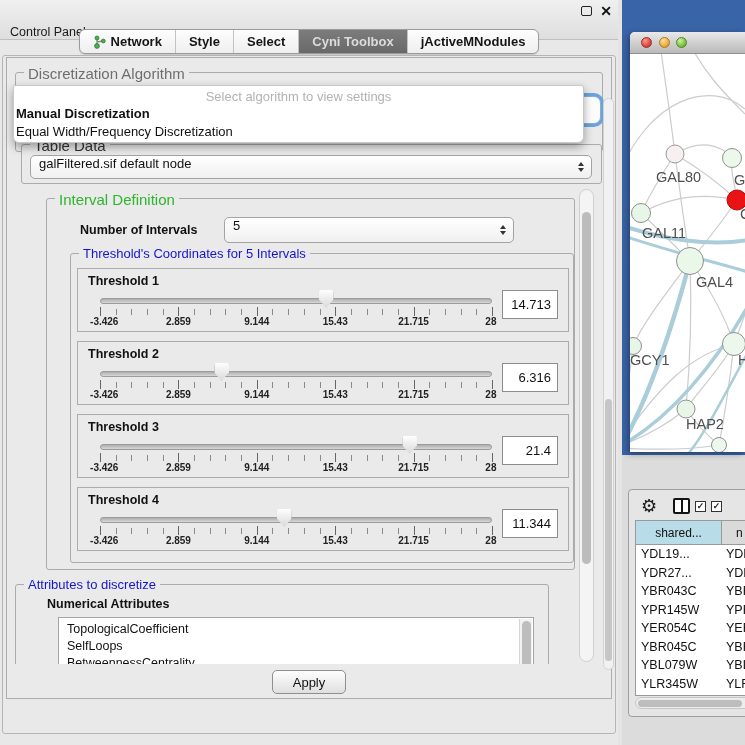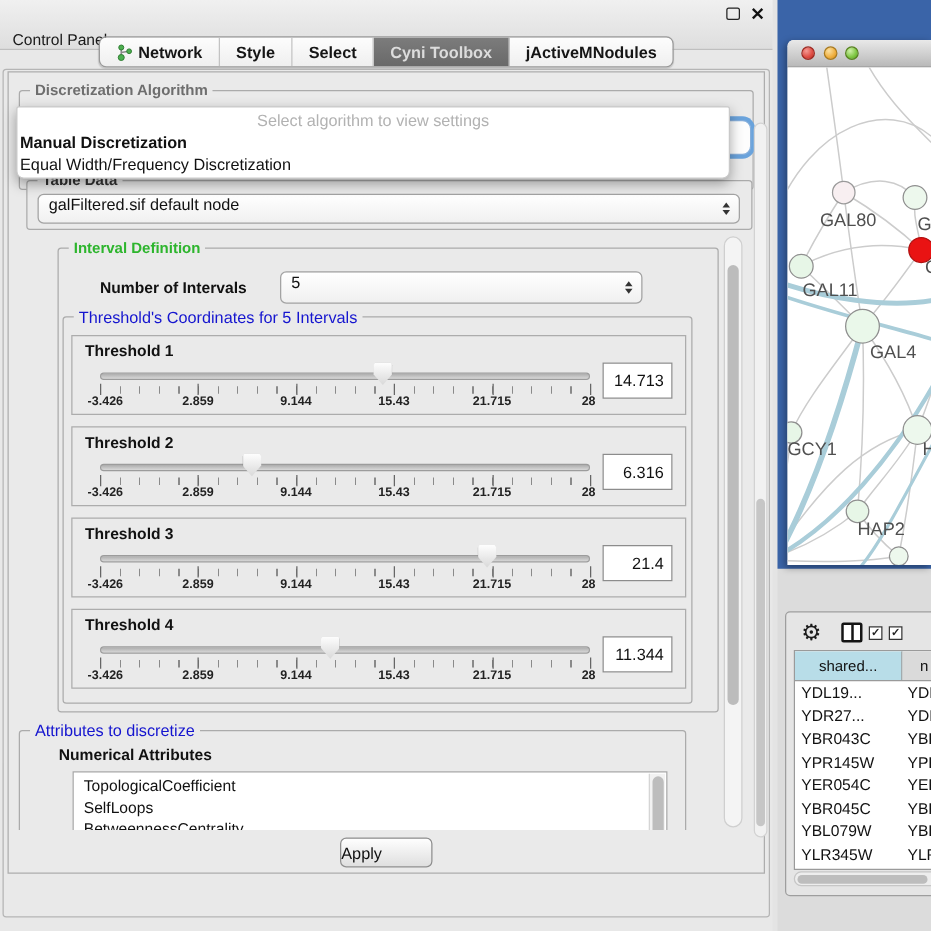--- a/index.html
+++ b/index.html
@@ -30,21 +30,21 @@
 
   
   .cp-outer { position:absolute; left:2px; top:55px; width:614px; height:679px;
     border:1px solid #B5B5B5; border-radius:3px; background:#E9E9E9; }
   .cp-body { position:absolute; left:3px; top:1px; width:606px; height:642px;
     border:1px solid #ADADAD; background:#EAEAEA; }
 
   
   .groupbox { position:absolute; border:1px solid #ABABAB; border-radius:3px; }
   .group-title { position:absolute; top:-8px; left:8px; background:#EAEAEA; padding:0 4px;
-    font-size:12px; font-weight:bold; color:#333; white-space:nowrap; }
+    font-size:15px; font-weight:normal; color:#333; white-space:nowrap; }
   .group-title.green { color:#2DB52D; }
   .group-title.blue { color:#1515CF; font-weight:normal; font-size:13px; }
   .group-title.gray { color:#6E6E6E; }
 
   
   .combo { position:absolute; background:linear-gradient(#FFFFFF,#F0F0F0); border:1px solid #A3A3A3;
     border-radius:5px; display:flex; align-items:flex-start; font-size:13px; color:#111; padding:0 8px; }
   .combo .spinners { position:absolute; right:7px; top:50%; transform:translateY(-50%);
     display:flex; flex-direction:column; gap:2px; }
   .spin-up { width:0; height:0; border-left:3.5px solid transparent; border-right:3.5px solid transparent; border-bottom:4.5px solid #333; }
@@ -64,21 +64,21 @@
 
   
   #tabledata-group { left:14px; top:86px; width:581px; height:40px; background:#EAEAEA; }
   #tabledata-combo { left:8px; top:10px; width:562px; height:24px; }
 
   
   #settings-scroll { position:absolute; left:6px; top:130px; width:565px; height:476px; overflow:hidden; }
   #interval-group { left:33px; top:10px; width:529px; height:372px; }
   .noi-label { position:absolute; left:33px; top:24px; font-size:12.5px; font-weight:bold; color:#111; }
   #noi-combo { left:177px; top:18px; width:290px; height:26px; }
-  #thr-group { left:3px; top:54px; width:504px; height:310px; }
+  #thr-group { left:23px; top:54px; width:504px; height:310px; }
   #thr-rows { position:absolute; left:6px; top:14px; width:536px; }
 
   .thr-row { position:relative; width:492px; height:64px; border:1px solid #ACACAC; background:#EAEAEA; margin-bottom:9px; }
   .thr-label { position:absolute; left:10px; top:5px; font-size:12.5px; font-weight:bold; color:#111; }
   .slider { position:absolute; left:22px; right:76px; top:0; height:64px; }
   .slider-track { position:absolute; left:0; right:0; top:29px; height:6px; border-radius:3px;
     background:linear-gradient(#ADADAD,#D8D8D8); border:1px solid #9C9C9C; }
   .slider-handle { position:absolute; top:21px; width:15px; height:18px; transform:translateX(-50%);
     background:linear-gradient(#FEFEFE,#D9D9D9);
     clip-path:polygon(10% 0,90% 0,100% 12%,100% 52%,50% 100%,0 52%,0 12%);
@@ -102,21 +102,21 @@
   
   #settings-vscroll { position:absolute; left:572px; top:131px; width:15px; height:473px;
     background:#F4F4F4; border:1px solid #CFCFCF; border-radius:8px; }
   #settings-vthumb { position:absolute; left:2px; top:22px; width:9px; height:352px; background:#BCBCBC; border-radius:5px; }
   #outer-groove { position:absolute; left:596px; top:40px; width:11px; height:572px;
     background:#F1F1F1; border:1px solid #D2D2D2; border-radius:6px; }
   #outer-thumb { position:absolute; left:1px; top:300px; width:7px; height:262px; background:#C6C6C6; border-radius:4px; }
 
   #apply-btn { position:absolute; left:50%; top:612px; transform:translateX(-50%);
     width:74px; height:24px; background:linear-gradient(#FEFEFE,#DFDFDF); border:1px solid #8F8F8F;
-    border-radius:5px; font-size:13px; color:#111; display:flex; align-items:center; justify-content:flex-start; }
+    border-radius:5px; font-size:13px; color:#111; display:flex; align-items:center; justify-content:center; }
 
   
   #right-region { position:absolute; left:622px; top:0; width:123px; height:745px; background:#DCDCDC; }
   #desktop { position:absolute; left:0; top:0; width:123px; height:455px; background:#3A64A8; }
   #net-window { position:absolute; left:8px; top:8px; width:115px; height:420px; background:#FFF;
     border-radius:5px 0 0 0; overflow:hidden; box-shadow:-2px 2px 6px rgba(0,0,0,.35);margin-top:24px; }
   #net-titlebar { position:absolute; left:0; top:0; width:115px; height:22px;
     background:linear-gradient(#E9E9E9,#B9B9B9); border-bottom:1px solid #8F8F8F;
     display:flex; align-items:center; gap:6.5px; padding-left:11px; }
   .tl-btn { width:11px; height:11px; border-radius:50%; }

